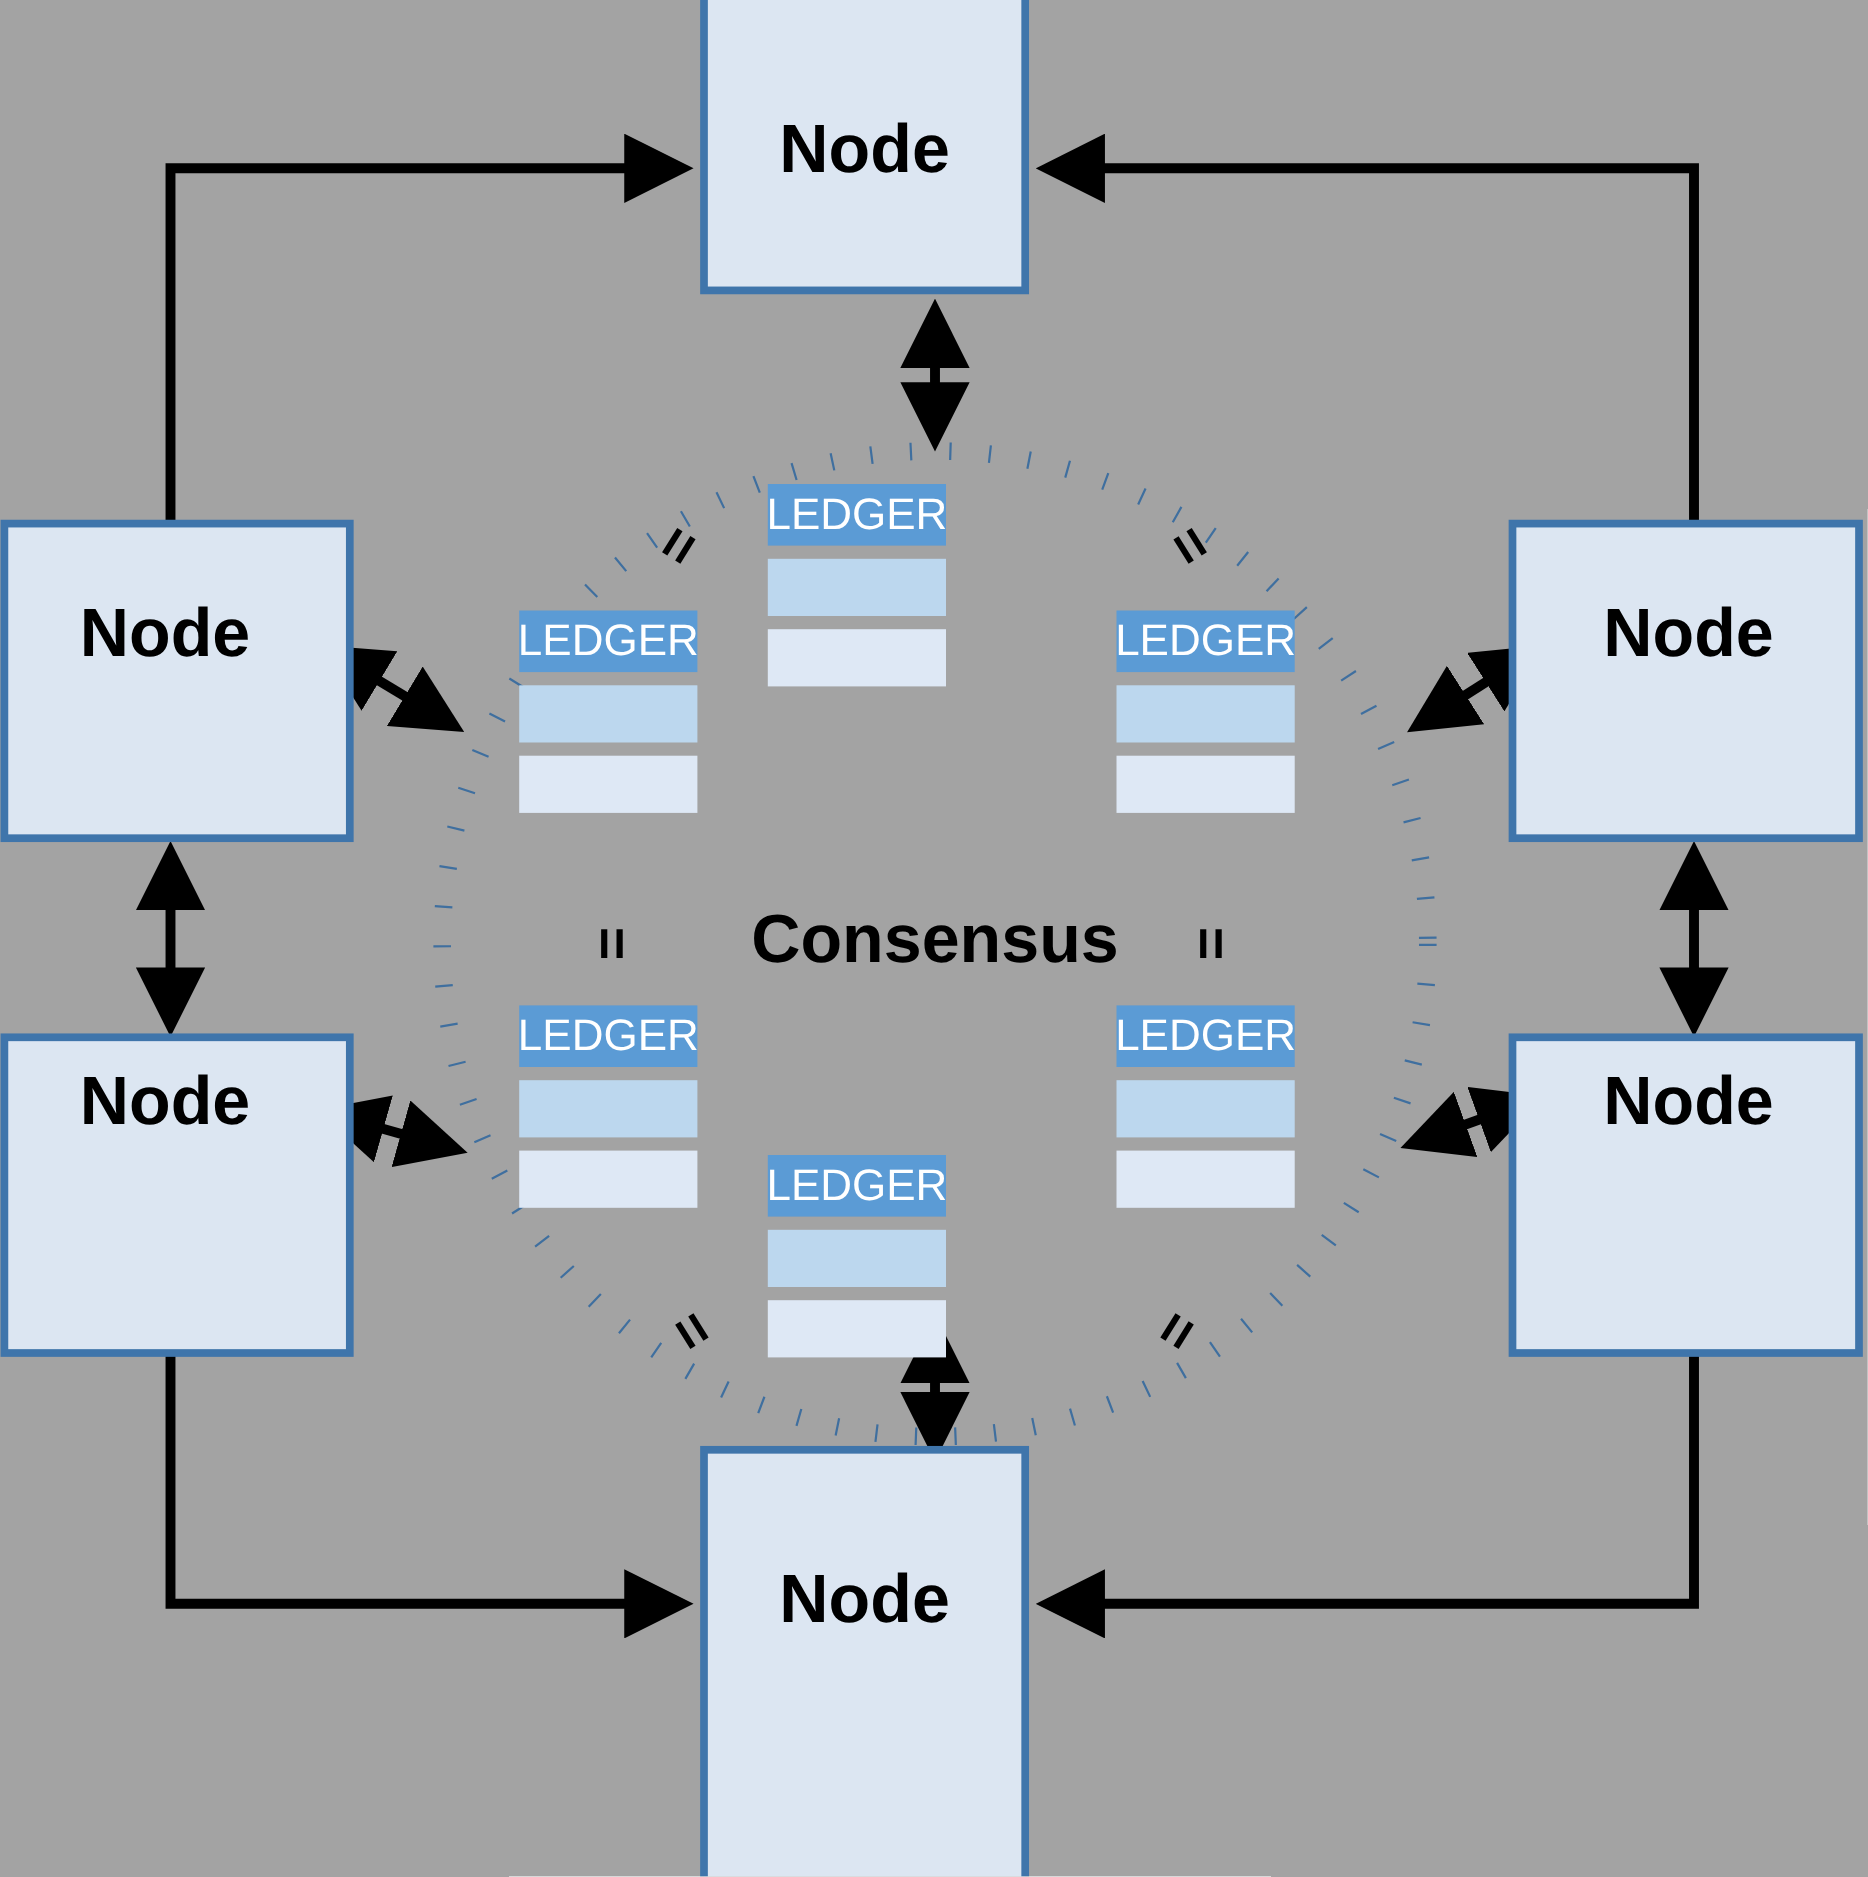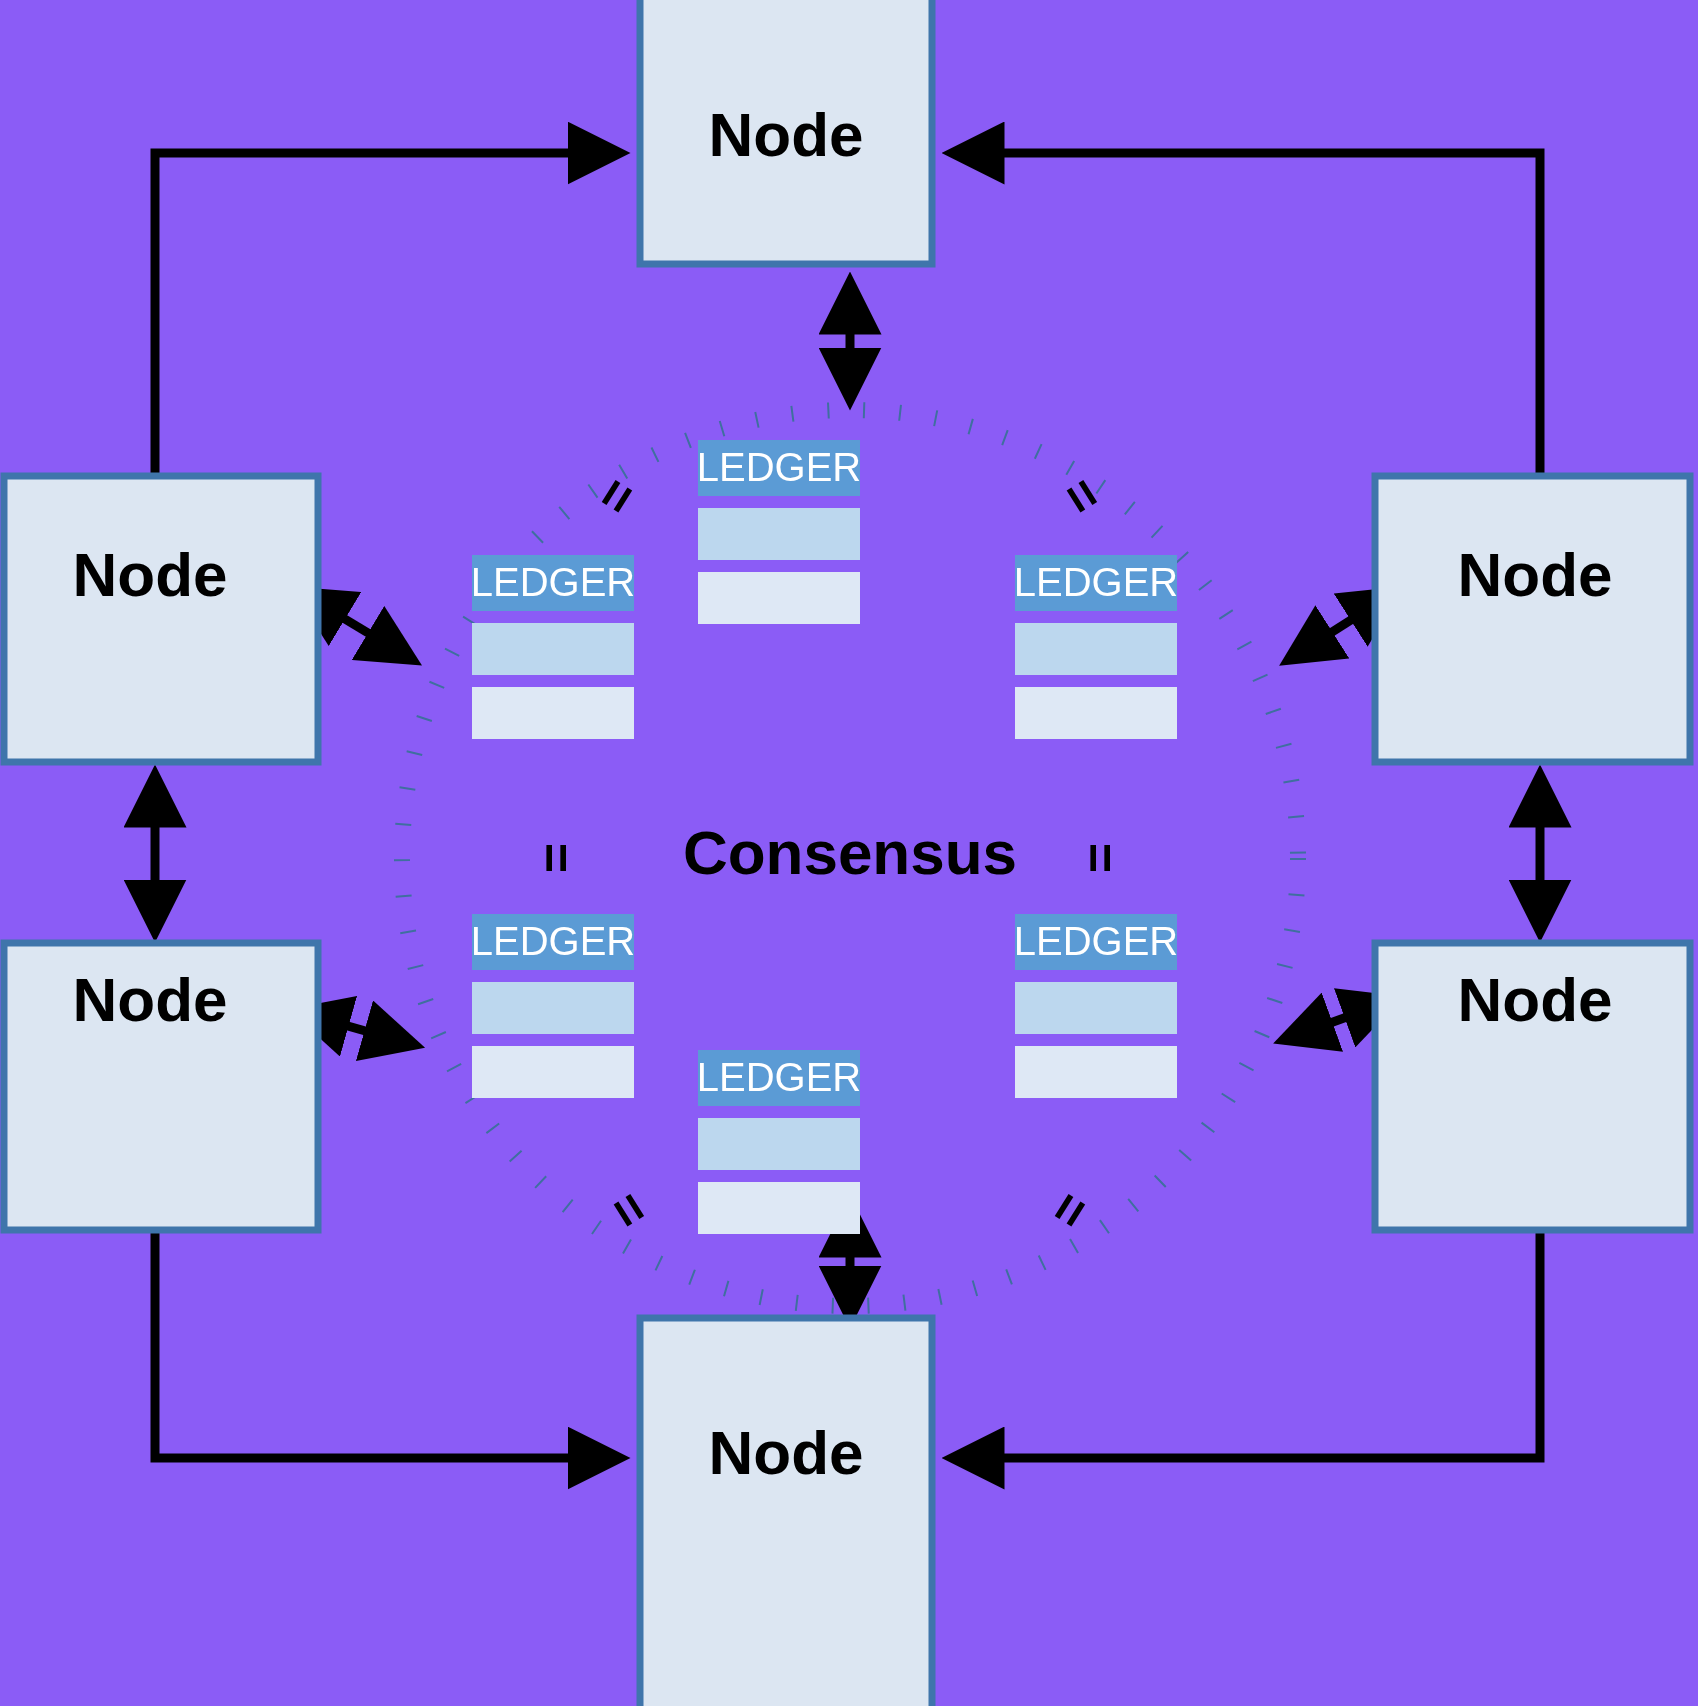--- a/index.html
+++ b/index.html
@@ -10,21 +10,21 @@
   body {
     width: 1698px;
     height: 1706px;
     font-family: "Liberation Sans", sans-serif;
     overflow: hidden;
   }
   #diagram-root {
     position: relative;
     width: 1698px;
     height: 1706px;
-    background: #8b5cf6;
+    background: #a3a3a3;
   }
   svg.canvas {
     position: absolute;
     top: 0;
     left: 0;
     width: 1698px;
     height: 1706px;
     display: block;
   }
   .node-label {

